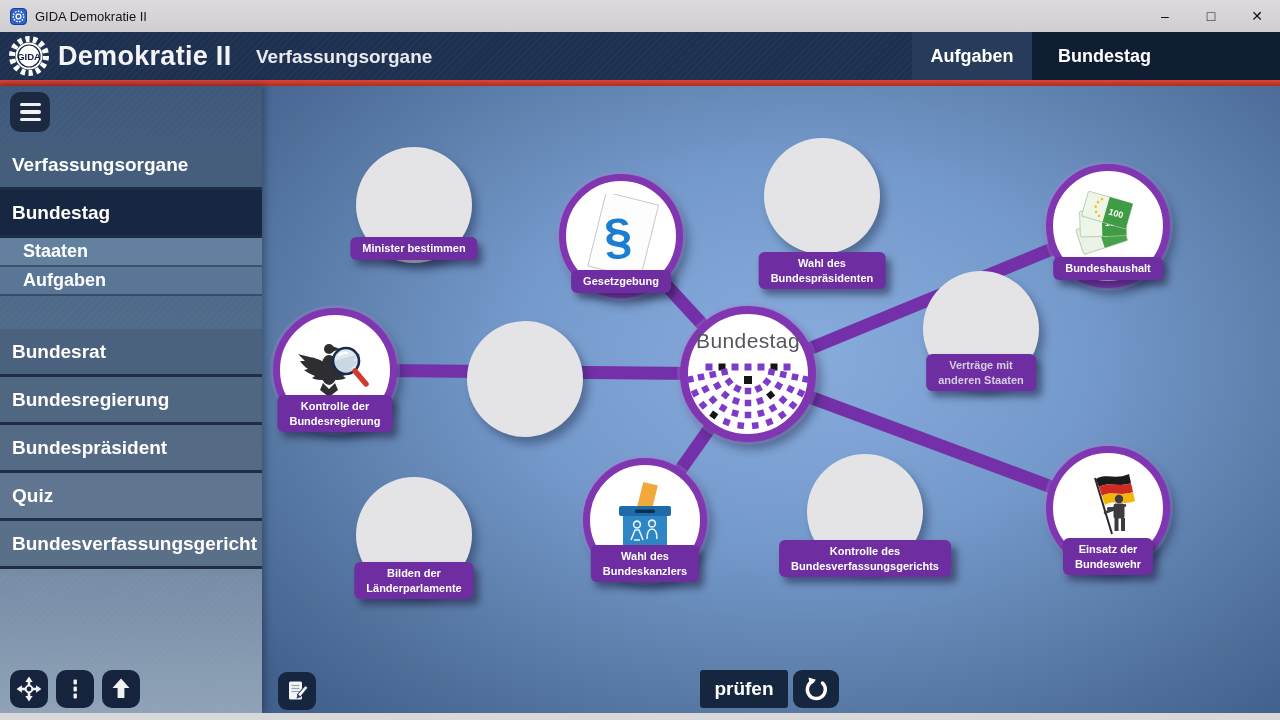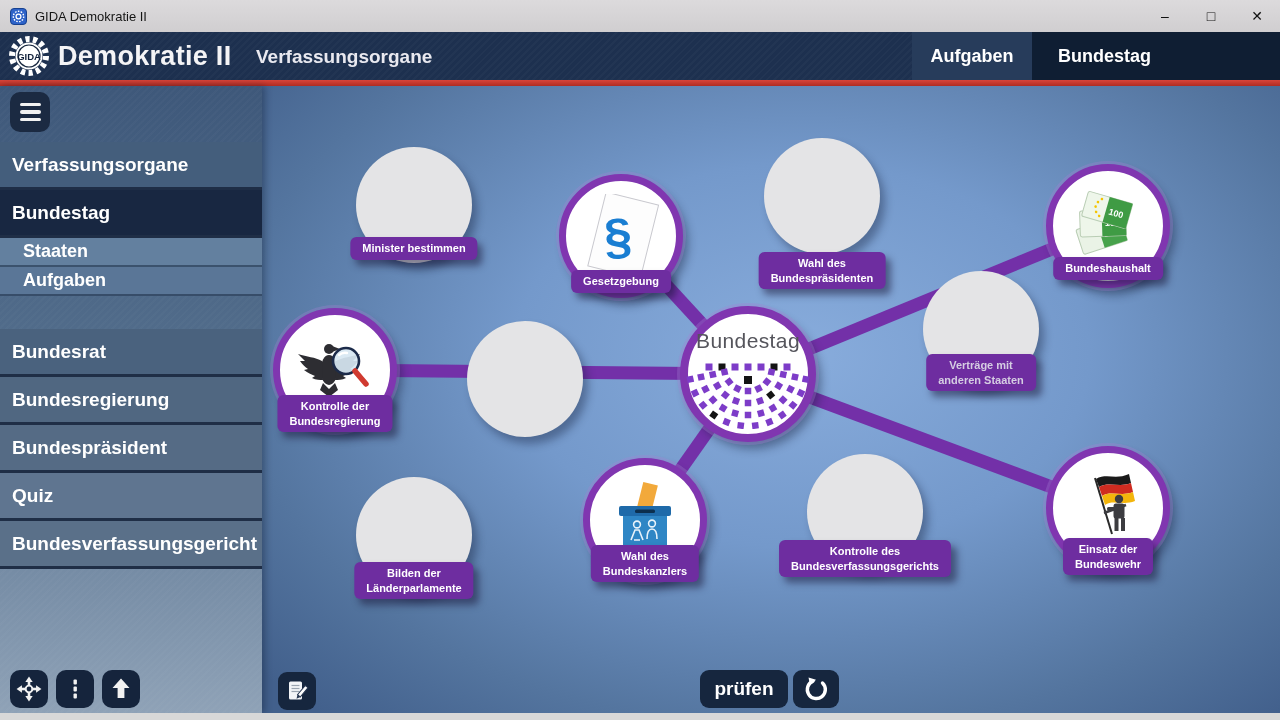--- a/index.html
+++ b/index.html
@@ -88,21 +88,21 @@
          text-align:center;white-space:pre-line;box-shadow:5px 6px 7px rgba(25,22,55,.5);}
   .badge.dim{color:#d5cde2;}
   #b-min{left:152px;top:151px} #b-ges{left:359px;top:184px} #b-wbp{left:560px;top:166px}
   #b-bh{left:846px;top:171px}  #b-ver{left:719px;top:268px} #b-kbr{left:73px;top:309px}
   #b-rec{left:263px;top:327px} #b-wbk{left:383px;top:459px} #b-kbv{left:603px;top:454px}
   #b-ebw{left:846px;top:452px} #b-bil{left:152px;top:476px}
 
   .notesbtn{position:absolute;left:16px;top:586px;width:38px;height:38px;border-radius:9px;
             background:#16263e;display:flex;align-items:center;justify-content:center;
             cursor:pointer;z-index:4;}
-  .checkbtn{position:absolute;left:438px;top:584px;width:88px;height:38px;border-radius:9px;
+  .checkbtn{position:absolute;left:438px;top:584px;width:88px;height:38px;border-radius:3px;
             background:#16263e;color:#fff;font-size:19px;font-weight:700;border:none;
             display:flex;align-items:center;justify-content:center;cursor:pointer;z-index:4;}
   .resetbtn{position:absolute;left:531px;top:584px;width:46px;height:38px;border-radius:9px;
             background:#16263e;display:flex;align-items:center;justify-content:center;
             cursor:pointer;z-index:4;}
 
   .bottomedge{position:absolute;left:0;top:713px;width:1280px;height:7px;background:#d8d8d8;z-index:6;}
 </style>
 </head>
 <body>

